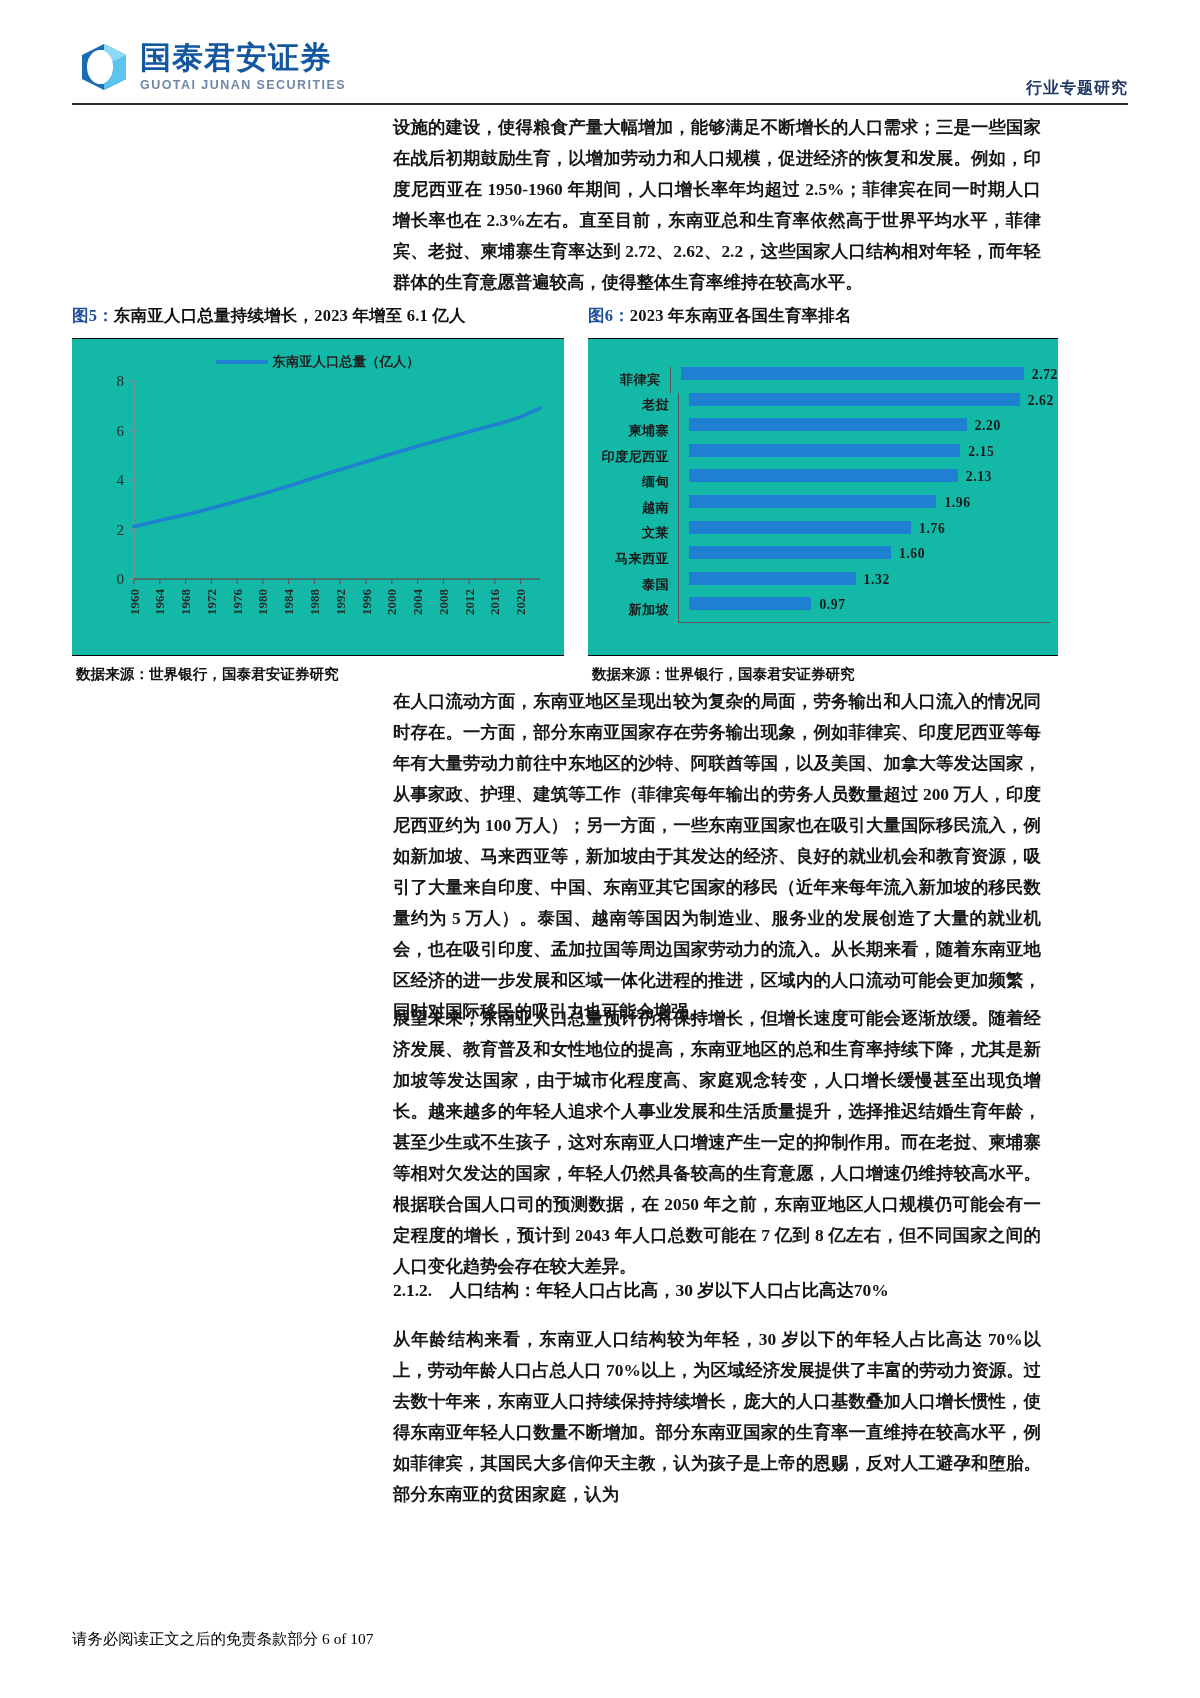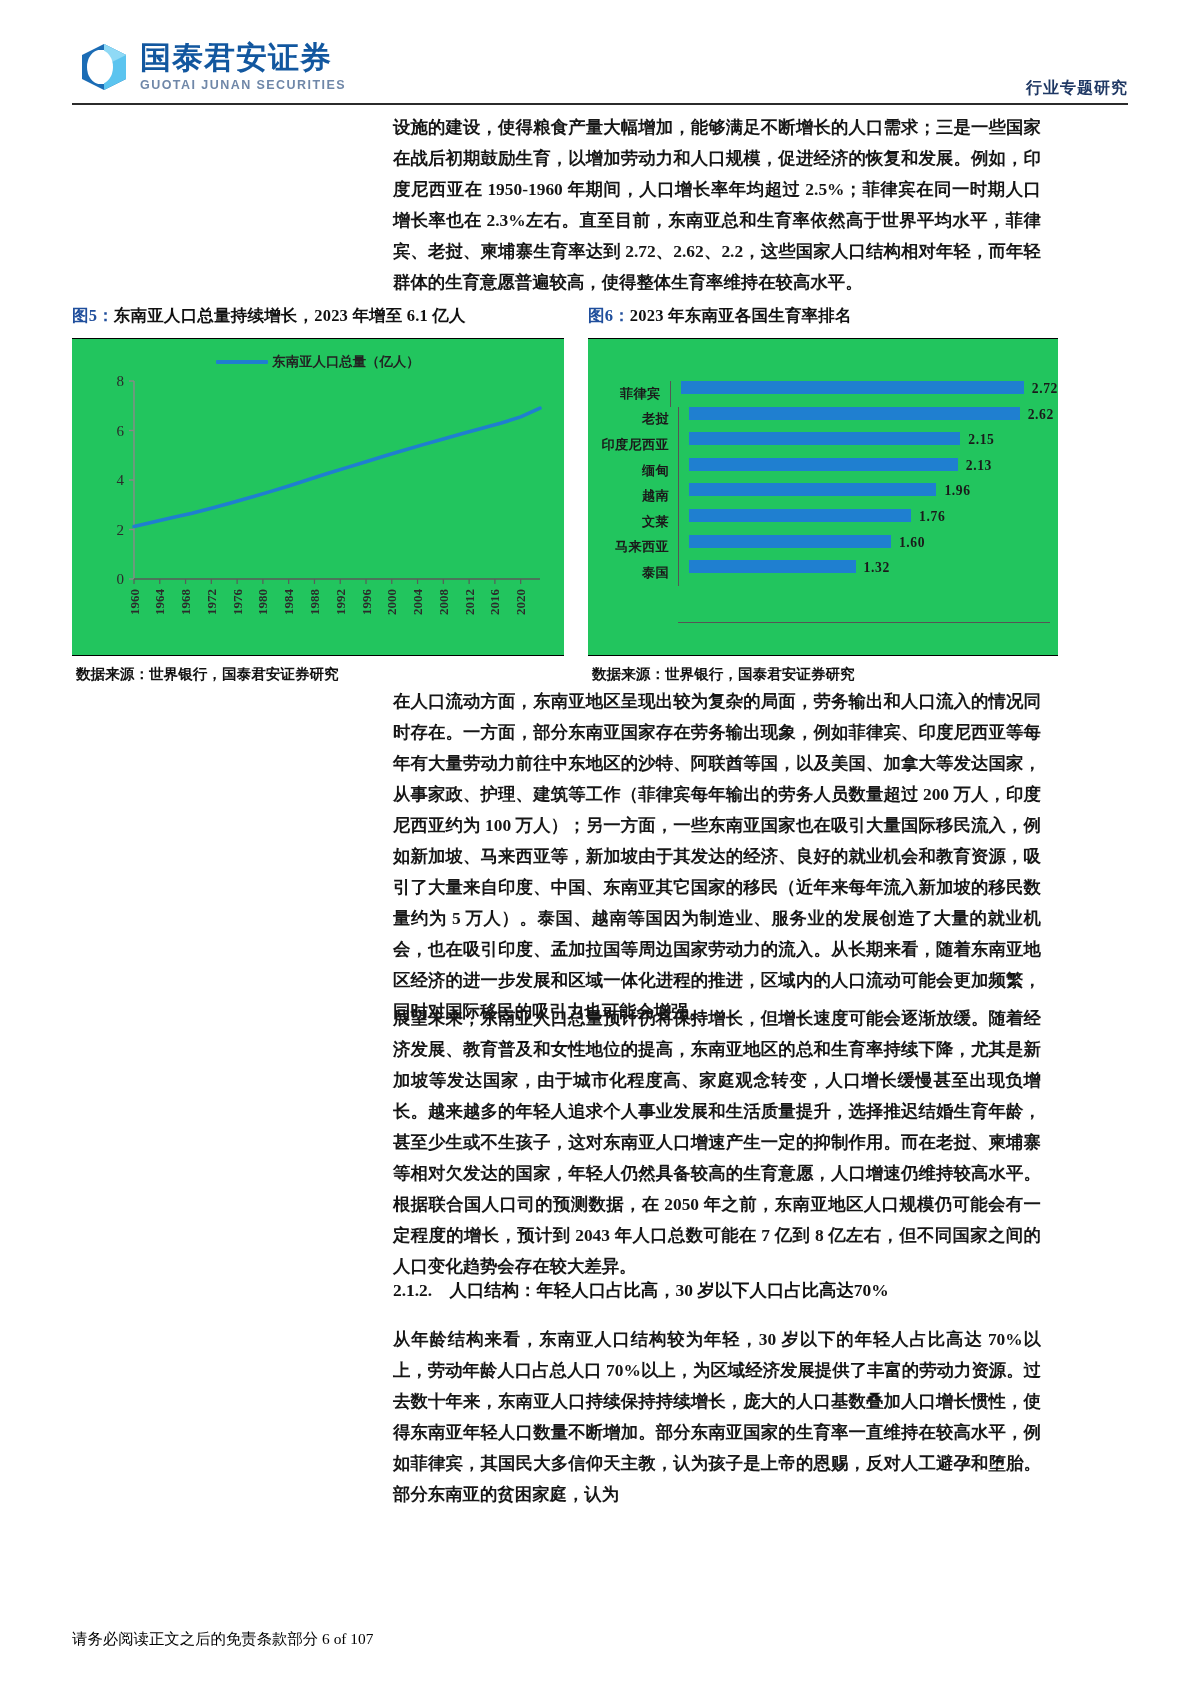--- a/index.html
+++ b/index.html
@@ -62,21 +62,21 @@
   }
   .fig-title .fignum{ color:#1f4e9c; }
   .fig-title-left{ width:492px; }
   .fig-title-right{ width:470px; margin-left:24px; }
 
   .fig-row{ display:flex; margin-top:11px; }
   .fig-box{
     border-top:1.2px solid #000;
     border-bottom:1.2px solid #000;
     position:relative;
-    background:#22c55e;
+    background:#14b8a6;
   }
   .fig-box-left{ width:492px; height:318px; }
   .fig-box-right{ width:470px; height:318px; margin-left:24px; }
 
   .fig-source{
     font-size:14.6px; color:#111; padding:9px 4px 0 4px;
     font-weight:600;
   }
   .src-row{ display:flex; margin-top:0; }
   .src-left{ width:492px; }
@@ -97,21 +97,21 @@
   .ytick-lbl{ font-family:"Liberation Serif", serif; font-size:15px; fill:#2b2b2b; }
   .xtick-lbl{
     font-family:"Liberation Serif", serif; font-size:13px; fill:#2b2b2b;
     font-weight:600;
   }
 
   
   .barchart{
     position:absolute; left:0; top:6px; width:470px; height:300px;
   }
-  .bar-rows{ position:absolute; left:0; top:36px; width:470px; }
+  .bar-rows{ position:absolute; left:0; top:22px; width:470px; }
   .bar-row{
     display:flex; align-items:center; height:25.6px;
   }
   .bar-cat{
     width:90px; text-align:right; padding-right:9px;
     font-size:13.2px; font-weight:600; color:#1a1a1a;
     font-family:"Liberation Serif", serif;
     letter-spacing:0.3px;
   }
   .bar-track{
@@ -259,20 +259,27 @@
               </div>
             </div>
             <div class="bar-row">
               <div class="bar-cat">老挝</div>
               <div class="bar-track">
                 <div class="bar-fill" style="width: 330.7px; background: rgb(31, 127, 208);"></div>
                 <div class="bar-val">2.62</div>
               </div>
             </div>
             <div class="bar-row">
+              <div class="bar-cat">柬埔寨</div>
+              <div class="bar-track">
+                <div class="bar-fill" style="width: 277.7px; background: rgb(31, 127, 208);"></div>
+                <div class="bar-val">2.20</div>
+              </div>
+            </div>
+            <div class="bar-row">
               <div class="bar-cat">印度尼西亚</div>
               <div class="bar-track">
                 <div class="bar-fill" style="width: 271.3px; background: rgb(31, 127, 208);"></div>
                 <div class="bar-val">2.15</div>
               </div>
             </div>
             <div class="bar-row">
               <div class="bar-cat">缅甸</div>
               <div class="bar-track">
                 <div class="bar-fill" style="width: 268.8px; background: rgb(31, 127, 208);"></div>
@@ -298,20 +305,27 @@
               <div class="bar-track">
                 <div class="bar-fill" style="width: 201.9px; background: rgb(31, 127, 208);"></div>
                 <div class="bar-val">1.60</div>
               </div>
             </div>
             <div class="bar-row">
               <div class="bar-cat">泰国</div>
               <div class="bar-track">
                 <div class="bar-fill" style="width: 166.6px; background: rgb(31, 127, 208);"></div>
                 <div class="bar-val">1.32</div>
+              </div>
+            </div>
+            <div class="bar-row">
+              <div class="bar-cat">新加坡</div>
+              <div class="bar-track">
+                <div class="bar-fill" style="width: 122.4px; background: rgb(31, 127, 208);"></div>
+                <div class="bar-val">0.97</div>
               </div>
             </div>
           </div>
         <div class="bar-axis-bottom"></div>
       </div>
     </div>
   </div>
 
   <div class="src-row">
     <div class="src-left fig-source">数据来源：世界银行，国泰君安证券研究</div>

